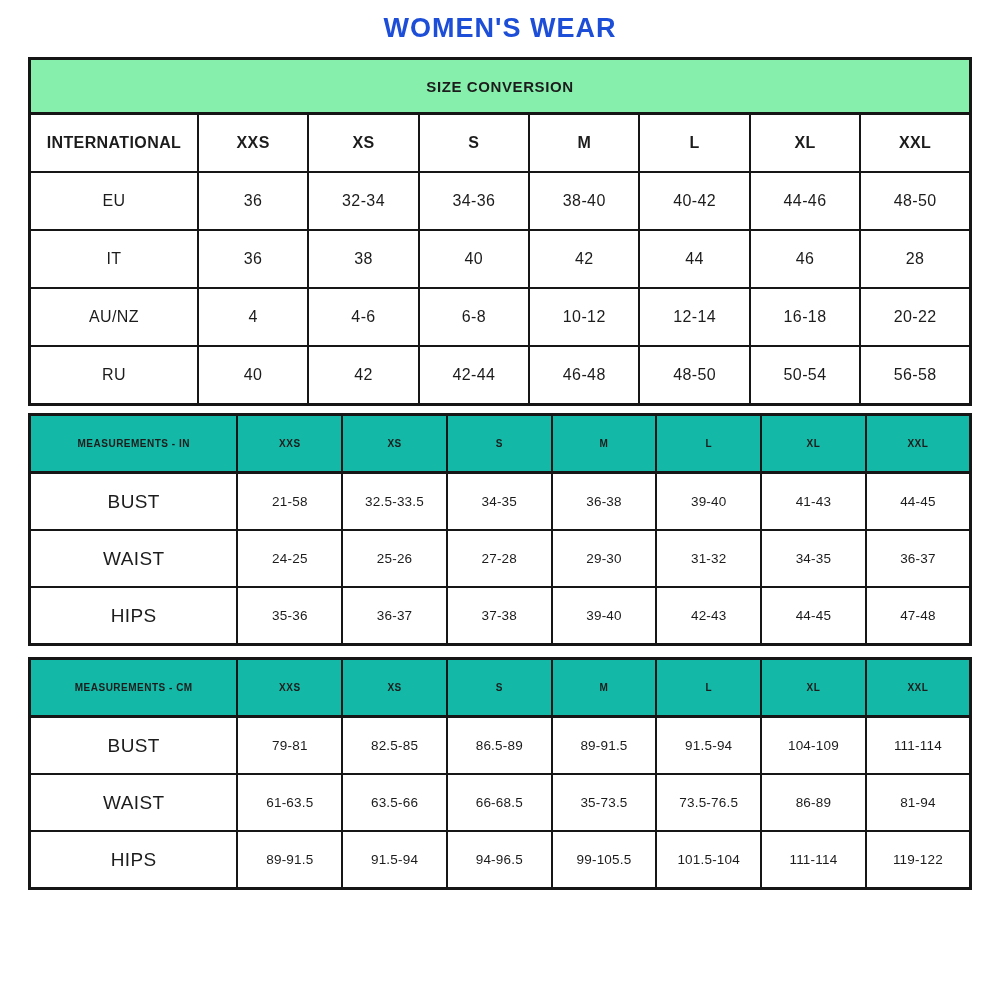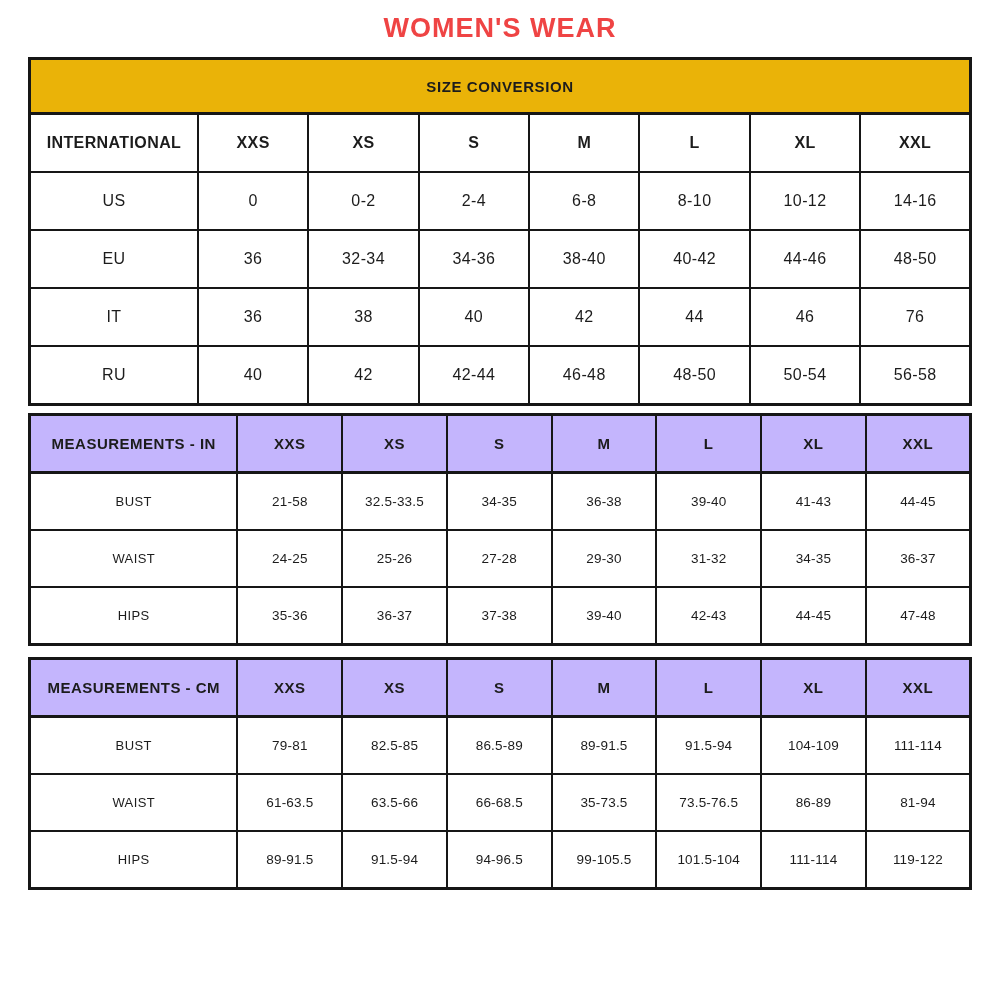--- a/index.html
+++ b/index.html
@@ -15,73 +15,73 @@
   .sheet {
     width: 944px;
     margin: 0 auto;
     padding-top: 12px;
   }
   .page-title {
     text-align: center;
     font-size: 27px;
     font-weight: 700;
     letter-spacing: 1px;
-    color: #ef4444;
+    color: #1d4ed8;
     margin: 0 0 13px 0;
     line-height: 32px;
   }
   table {
     width: 100%;
     border-collapse: collapse;
     table-layout: fixed;
     border: 3px solid #161616;
   }
   th, td {
     border: 2px solid #161616;
     text-align: center;
     vertical-align: middle;
     padding: 0 4px;
     overflow: hidden;
     white-space: nowrap;
   }
   
   .t-size .caption-cell {
-    background: #eab308;
+    background: #86efac;
     height: 52px;
     font-weight: 700;
     font-size: 15px;
     letter-spacing: 0.6px;
     border-bottom: 3px solid #161616;
   }
   .t-size thead tr.cols th {
     background: #ffffff;
     font-weight: 700;
     font-size: 16px;
     height: 56px;
     letter-spacing: 0.4px;
   }
   .t-size tbody td {
     font-size: 16px;
     height: 56px;
     letter-spacing: 0.4px;
   }
   
   .t-meas thead th {
-    background: #c4b5fd;
-    font-weight: 700;
-    font-size: 15px;
+    background: #14b8a6;
+    font-weight: 700;
+    font-size: 10px;
     height: 55px;
     letter-spacing: 0.5px;
     border-bottom: 3px solid #161616;
   }
   .t-meas tbody td {
     height: 55px;
   }
   .t-meas tbody td.rowlabel {
-    font-size: 13px;
+    font-size: 19px;
     letter-spacing: 0.4px;
   }
   .t-meas tbody td.datacell {
     font-size: 13.5px;
     letter-spacing: 0.2px;
   }
   .gap-sm { height: 7px; }
   .gap-md { height: 11px; }
 </style>
 </head>
@@ -112,48 +112,48 @@
           <th>XS</th>
           <th>S</th>
           <th>M</th>
           <th>L</th>
           <th>XL</th>
           <th>XXL</th>
         </tr>
     </thead>
     <tbody>
         <tr>
-          <td class="rowlabel">US</td>
-          <td class="datacell">0</td>
-          <td class="datacell">0-2</td>
-          <td class="datacell">2-4</td>
-          <td class="datacell">6-8</td>
-          <td class="datacell">8-10</td>
-          <td class="datacell">10-12</td>
-          <td class="datacell">14-16</td>
-        </tr>
-        <tr>
           <td class="rowlabel">EU</td>
           <td class="datacell">36</td>
           <td class="datacell">32-34</td>
           <td class="datacell">34-36</td>
           <td class="datacell">38-40</td>
           <td class="datacell">40-42</td>
           <td class="datacell">44-46</td>
           <td class="datacell">48-50</td>
         </tr>
         <tr>
           <td class="rowlabel">IT</td>
           <td class="datacell">36</td>
           <td class="datacell">38</td>
           <td class="datacell">40</td>
           <td class="datacell">42</td>
           <td class="datacell">44</td>
           <td class="datacell">46</td>
-          <td class="datacell">76</td>
+          <td class="datacell">28</td>
+        </tr>
+        <tr>
+          <td class="rowlabel">AU/NZ</td>
+          <td class="datacell">4</td>
+          <td class="datacell">4-6</td>
+          <td class="datacell">6-8</td>
+          <td class="datacell">10-12</td>
+          <td class="datacell">12-14</td>
+          <td class="datacell">16-18</td>
+          <td class="datacell">20-22</td>
         </tr>
         <tr>
           <td class="rowlabel">RU</td>
           <td class="datacell">40</td>
           <td class="datacell">42</td>
           <td class="datacell">42-44</td>
           <td class="datacell">46-48</td>
           <td class="datacell">48-50</td>
           <td class="datacell">50-54</td>
           <td class="datacell">56-58</td>

